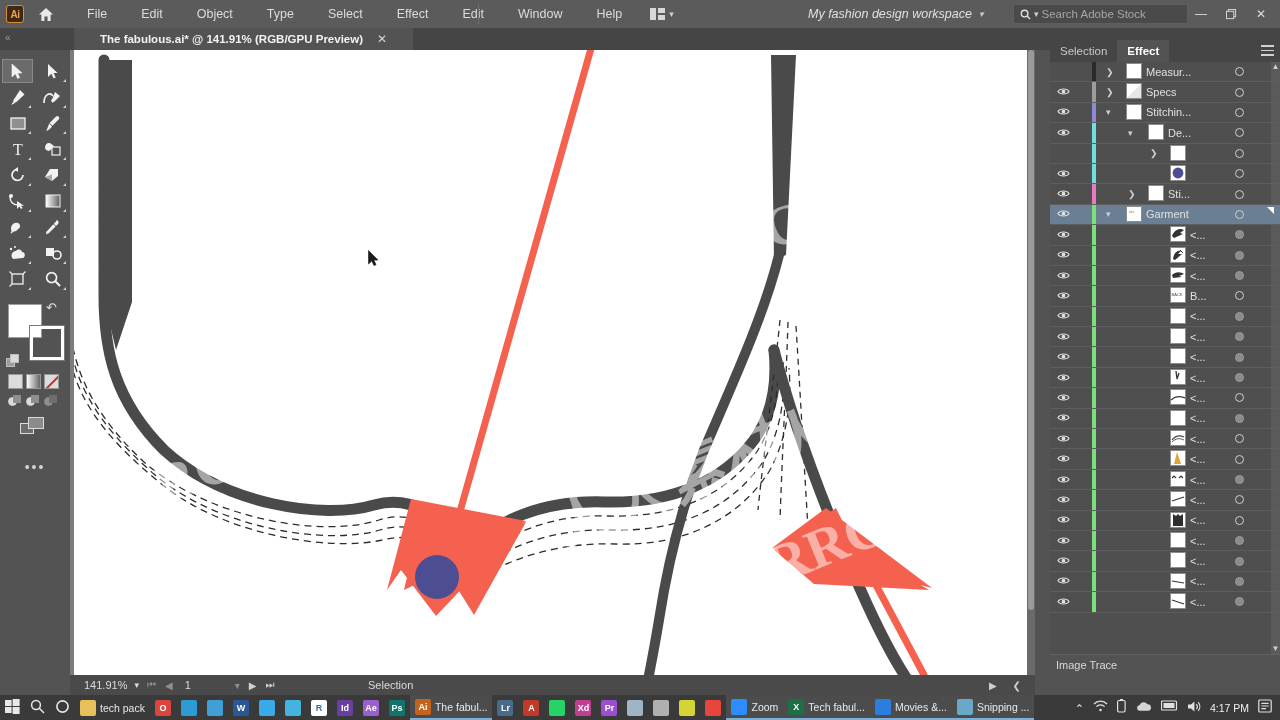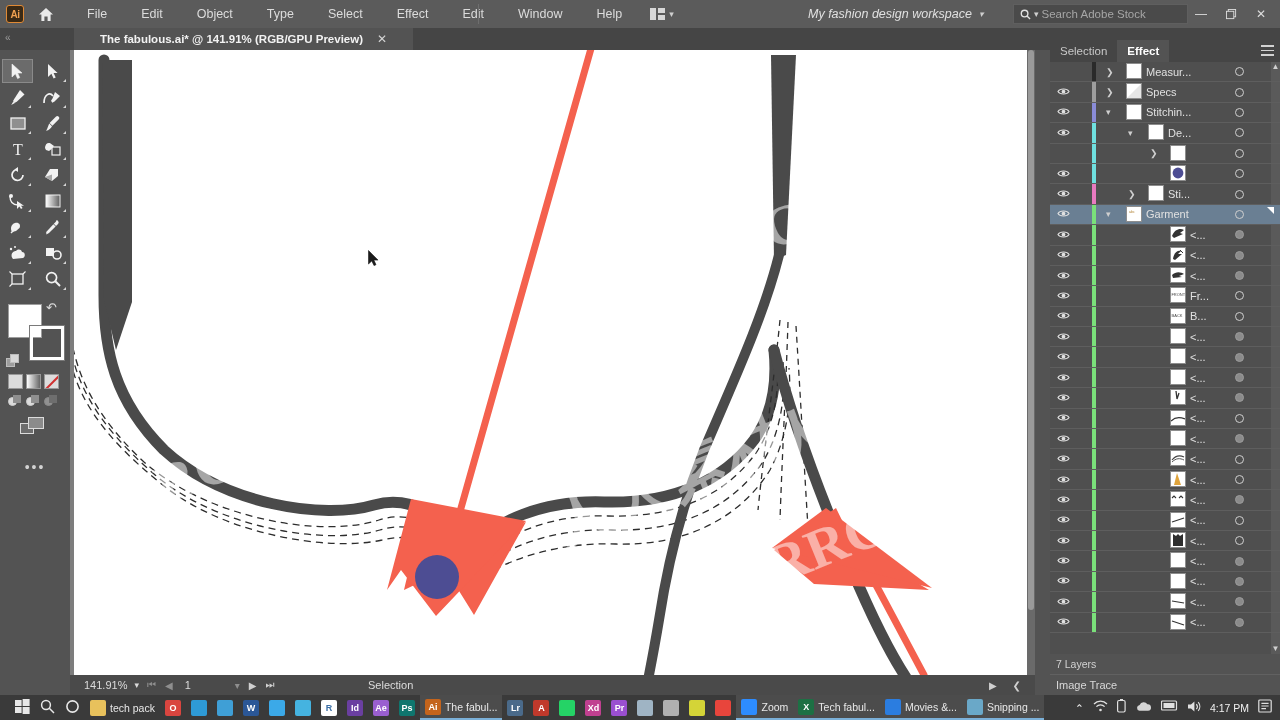--- a/index.html
+++ b/index.html
@@ -164,21 +164,21 @@
   .panel-scroll { position:absolute; right:0; top:0; width:9px; height:100%; background:#5a5a5a; }
   .panel-scroll .up, .panel-scroll .down { text-align:center; font-size:8px; color:#d0d0d0; }
   .panel-scroll .down { position:absolute; bottom:1px; width:9px; }
 
   .layers-footer { height:20px; display:flex; align-items:center; font-size:10.5px; color:#d2d2d2; padding-left:6px; background:#535353; }
   .panel-collapsed { height:21px; display:flex; align-items:center; font-size:11px; color:#d8d8d8; padding-left:6px; border-top:1px solid #616161; }
 
   
   .taskbar {
     position:absolute; left:0; top:695px; width:1280px; height:25px; background:#3a3a3a;
-    display:flex; align-items:center;padding-left:10px;
+    display:flex; align-items:center;
   }
   .tb-item { display:flex; align-items:center; height:25px; padding:0 5px; gap:4px; }
   .tb-item.run { background:#4c4c4c; border-bottom:2px solid #7bb0d8; }
   .tb-label { font-size:10.5px; color:#e8e8e8; white-space:nowrap; }
   .ic { width:16px; height:16px; border-radius:2px; display:flex; align-items:center;
     justify-content:center; font-size:9px; font-weight:bold; color:#fff; flex:0 0 auto; }
   .tray { margin-left:auto; display:flex; align-items:center; gap:9px; padding-right:8px; }
   .tray .tl { font-size:10.5px; color:#f0f0f0; }
 
   
@@ -647,32 +647,20 @@
           <div class="lname" style="left: 140px;">&lt;...</div>
           <div class="target dim"></div>
         </div>
         <div class="lrow">
           <div class="eye"><svg width="13" height="9" viewBox="0 0 14 9">
               <path d="M1 4.5 C3 1 11 1 13 4.5 C11 8 3 8 1 4.5 Z" fill="none" stroke="#e0e0e0" stroke-width="1.1"></path>
               <circle cx="7" cy="4.5" r="2" fill="#e0e0e0"></circle>
             </svg></div>
           <div class="colorbar" style="background: rgb(122, 224, 122);"></div>
           <div class="thumb" style="left: 120px; top: 1px;"><svg width="14" height="14" viewBox="0 0 14 14">
-              <text x="0.4" y="8" font-size="4" fill="#444" font-family="Liberation Sans, sans-serif">FRONT</text>
-            </svg></div>
-          <div class="lname" style="left: 140px;">Fr...</div>
-          <div class="target"></div>
-        </div>
-        <div class="lrow">
-          <div class="eye"><svg width="13" height="9" viewBox="0 0 14 9">
-              <path d="M1 4.5 C3 1 11 1 13 4.5 C11 8 3 8 1 4.5 Z" fill="none" stroke="#e0e0e0" stroke-width="1.1"></path>
-              <circle cx="7" cy="4.5" r="2" fill="#e0e0e0"></circle>
-            </svg></div>
-          <div class="colorbar" style="background: rgb(122, 224, 122);"></div>
-          <div class="thumb" style="left: 120px; top: 1px;"><svg width="14" height="14" viewBox="0 0 14 14">
               <text x="0.6" y="8" font-size="4" fill="#444" font-family="Liberation Sans, sans-serif">BACK</text>
             </svg></div>
           <div class="lname" style="left: 140px;">B...</div>
           <div class="target"></div>
         </div>
         <div class="lrow">
           <div class="eye"><svg width="13" height="9" viewBox="0 0 14 9">
               <path d="M1 4.5 C3 1 11 1 13 4.5 C11 8 3 8 1 4.5 Z" fill="none" stroke="#e0e0e0" stroke-width="1.1"></path>
               <circle cx="7" cy="4.5" r="2" fill="#e0e0e0"></circle>
             </svg></div>
@@ -835,21 +823,20 @@
             </svg></div>
           <div class="colorbar" style="background: rgb(122, 224, 122);"></div>
           <div class="thumb" style="left: 120px; top: 1px;"><svg width="14" height="14" viewBox="0 0 14 14">
               <path d="M1 6 L13 10" stroke="#333" stroke-width="1.1" fill="none"></path>
             </svg></div>
           <div class="lname" style="left: 140px;">&lt;...</div>
           <div class="target dim"></div>
         </div>
       </div>
 
-    <div class="layers-footer">7 Layers</div>
     <div class="panel-collapsed">Image Trace</div>
 
   </div>
 
   <div class="taskbar">
     <div class="tb-item">
       <span>
         <svg width="15" height="15" viewBox="0 0 15 15">
             <rect x="0" y="1" width="6.6" height="6" fill="#e8e8e8"></rect>
             <rect x="7.6" y="0" width="7" height="7" fill="#e8e8e8"></rect>

